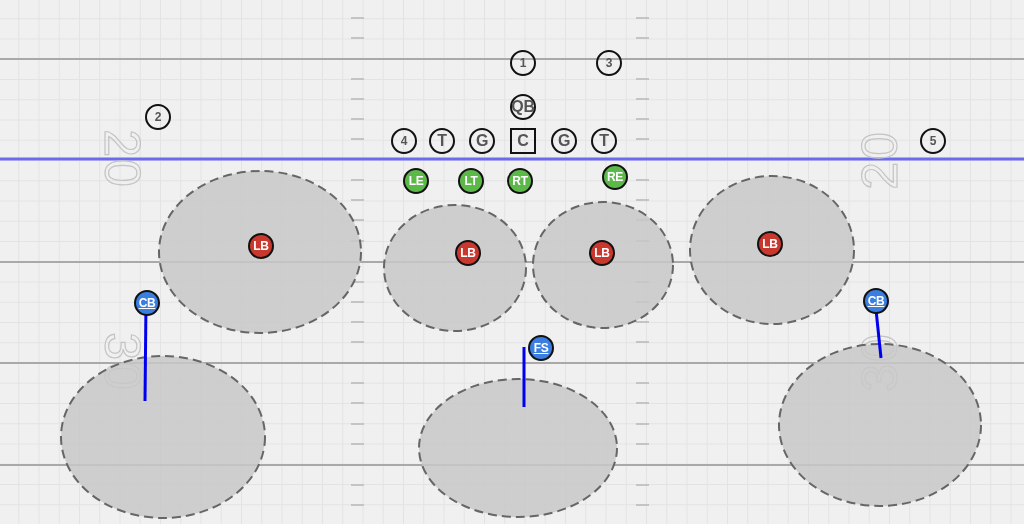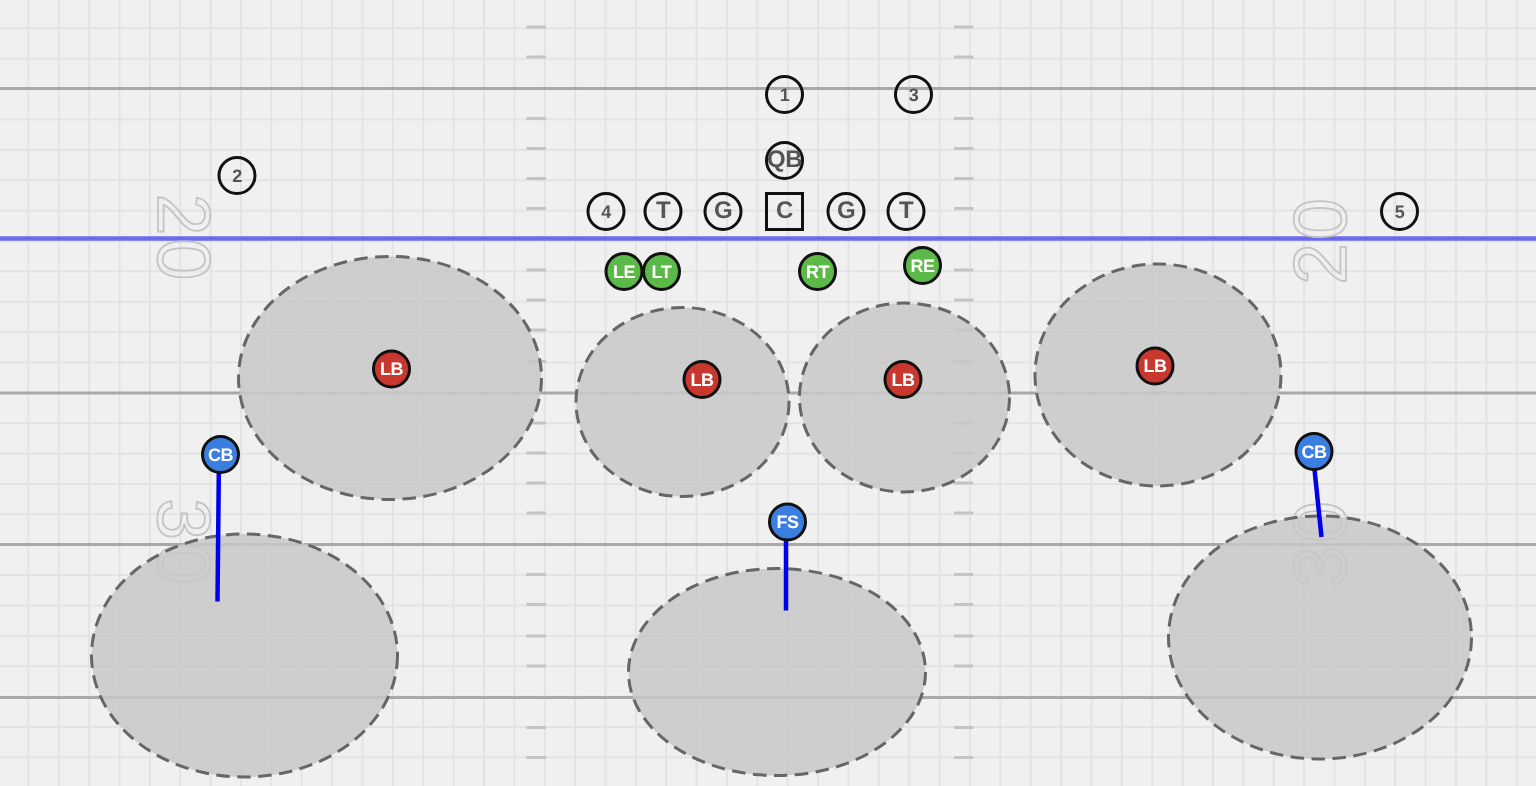--- a/index.html
+++ b/index.html
@@ -13,21 +13,21 @@
     background-position: -2px -2px;
   }
   svg { position: absolute; left: 0; top: 0; }
   .player { position: absolute; width: 22px; height: 22px; margin-left: -12px; margin-top: -12px;
     border: 2px solid #111; border-radius: 50%; display: flex; align-items: center; justify-content: center;
     font-weight: bold; font-size: 12px; color: #fff; box-sizing: content-box; cursor: pointer; letter-spacing: -0.3px; }
   .player.offense { background: transparent; color: #555; font-size: 16px; }
   .player.offense.square { border-radius: 0; }
   .player.green { background: #5cb848; }
   .player.red { background: #c8382e; }
-  .player.blue { background: #3a7ee0; }
+  .player.blue { background: #3a7ee0; text-decoration: underline; }
   .player.route { background: transparent; color: #555; font-size: 12px; }
   .yardnum { position: absolute; font-size: 50px; font-weight: normal; color: transparent;
     -webkit-text-stroke: 1.2px #c4c4c4; width: 70px; height: 50px; line-height: 50px; text-align: center;
     margin-left: -35px; margin-top: -25px; letter-spacing: 2px; }
   .yardnum.left { transform: rotate(90deg); }
   .yardnum.right { transform: rotate(-90deg); }
 </style>
 </head>
 <body>
 
@@ -116,25 +116,25 @@
   <div class="player route" style="left:932px;top:140px">5</div>
 
   <div class="player offense" style="left:522px;top:106px">QB</div>
   <div class="player offense" style="left:441px;top:140px">T</div>
   <div class="player offense" style="left:481px;top:140px">G</div>
   <div class="player offense square" style="left:522px;top:140px">C</div>
   <div class="player offense" style="left:563px;top:140px">G</div>
   <div class="player offense" style="left:603px;top:140px">T</div>
 
   <div class="player green" style="left:415px;top:180px">LE</div>
-  <div class="player green" style="left:440px;top:180px">LT</div>
-  <div class="player green" style="left:544px;top:180px">RT</div>
+  <div class="player green" style="left:470px;top:180px">LT</div>
+  <div class="player green" style="left:519px;top:180px">RT</div>
   <div class="player green" style="left:614px;top:176px">RE</div>
 
   <div class="player red" style="left:260px;top:245px">LB</div>
   <div class="player red" style="left:467px;top:252px">LB</div>
   <div class="player red" style="left:601px;top:252px">LB</div>
   <div class="player red" style="left:769px;top:243px">LB</div>
 
   <div class="player blue" style="left:146px;top:302px">CB</div>
-  <div class="player blue" style="left:524px;top:347px">FS</div>
+  <div class="player blue" style="left:540px;top:347px">FS</div>
   <div class="player blue" style="left:875px;top:300px">CB</div>
 </div>
 
 </body></html>

